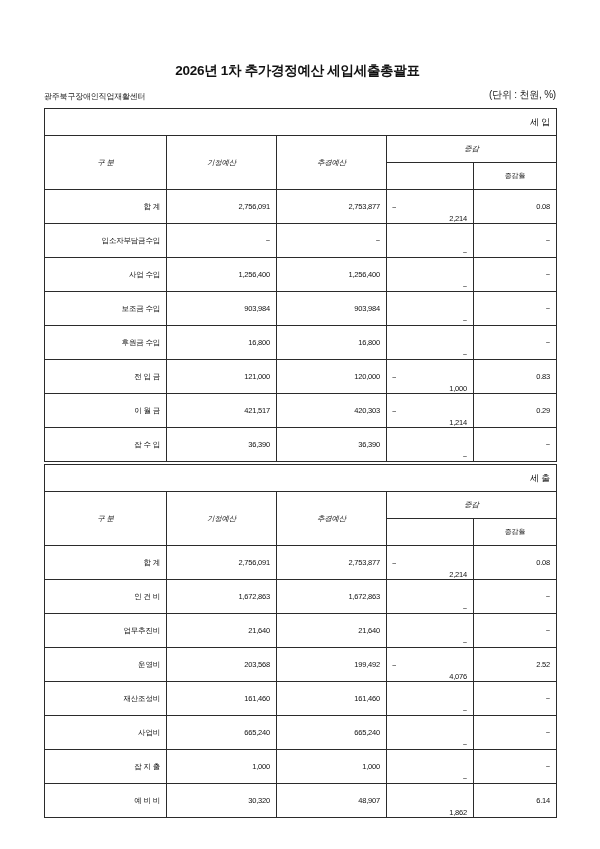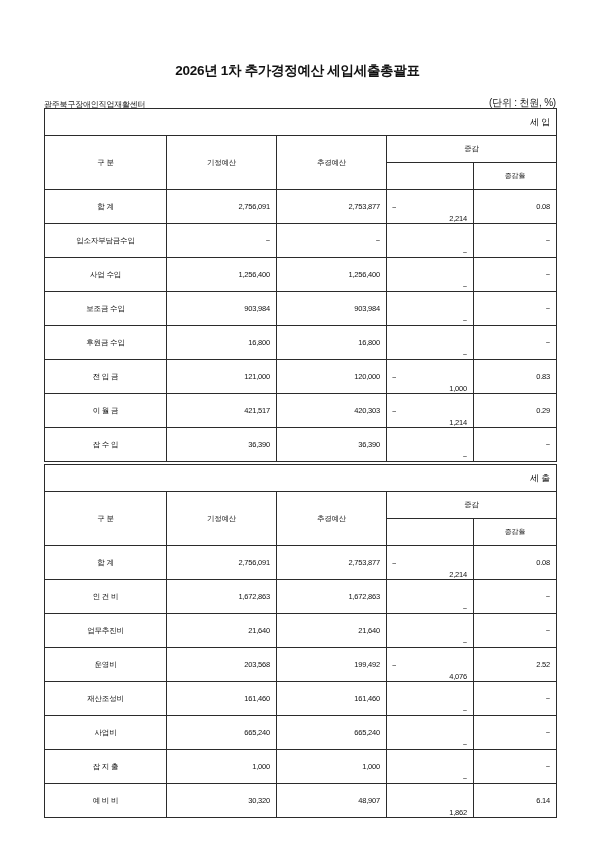--- a/index.html
+++ b/index.html
@@ -30,21 +30,21 @@
     width: 595px;
     text-align: center;
     font-size: 13.5px;
     font-weight: bold;
     letter-spacing: -0.3px;
     color: #111;
   }
   .meta-row {
     position: absolute;
     left: 44px;
-    top: 96px;
+    top: 88px;
     width: 512px;
     display: flex;
     justify-content: space-between;
     align-items: flex-end;
     font-size: 7.5px;
     color: #1a1a1a;
   }
   .meta-left {
     font-size: 8px;
     letter-spacing: -0.2px;
@@ -80,29 +80,30 @@
     font-size: 9px;
     letter-spacing: 5px;
     height: 24px;
     font-weight: normal;
   }
   td.hd {
     text-align: center;
     height: 22px;
     font-size: 7.5px;
     letter-spacing: 1px;
+    font-style: italic;
   }
   td.hd-sub {
     text-align: center;
     height: 16px;
     font-size: 7px;
     letter-spacing: 0.5px;
   }
   td.label {
-    text-align: center;
+    text-align: right;
     letter-spacing: 2px;
   }
   td.num {
     text-align: right;
     padding-right: 9px;
     font-size: 7.5px;
   }
   td.sign {
     position: relative;
   }

